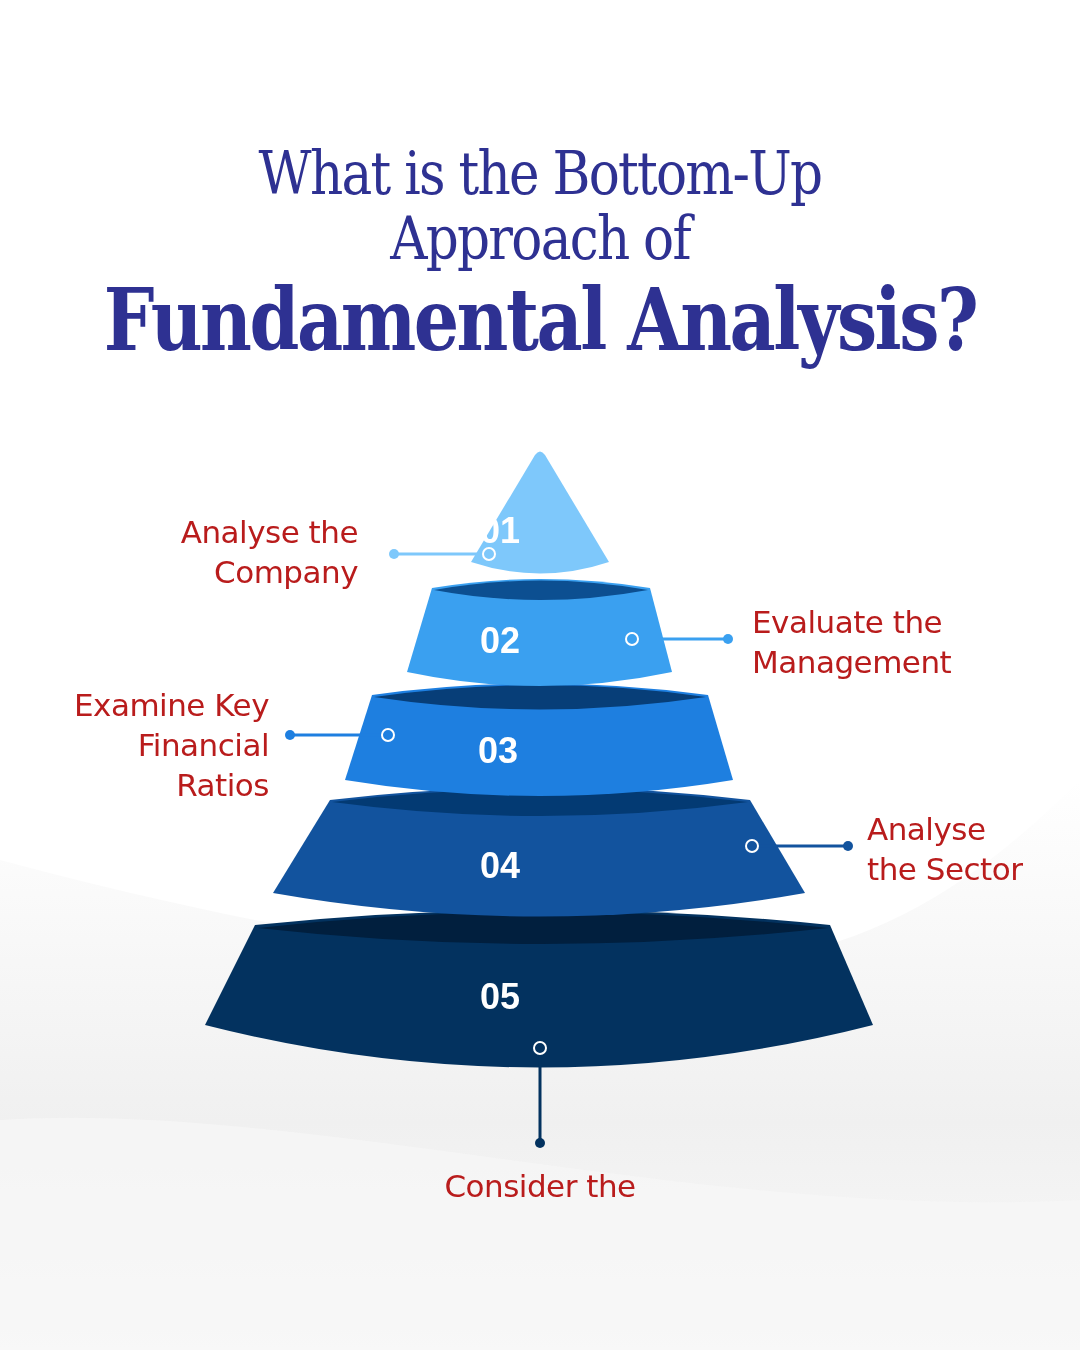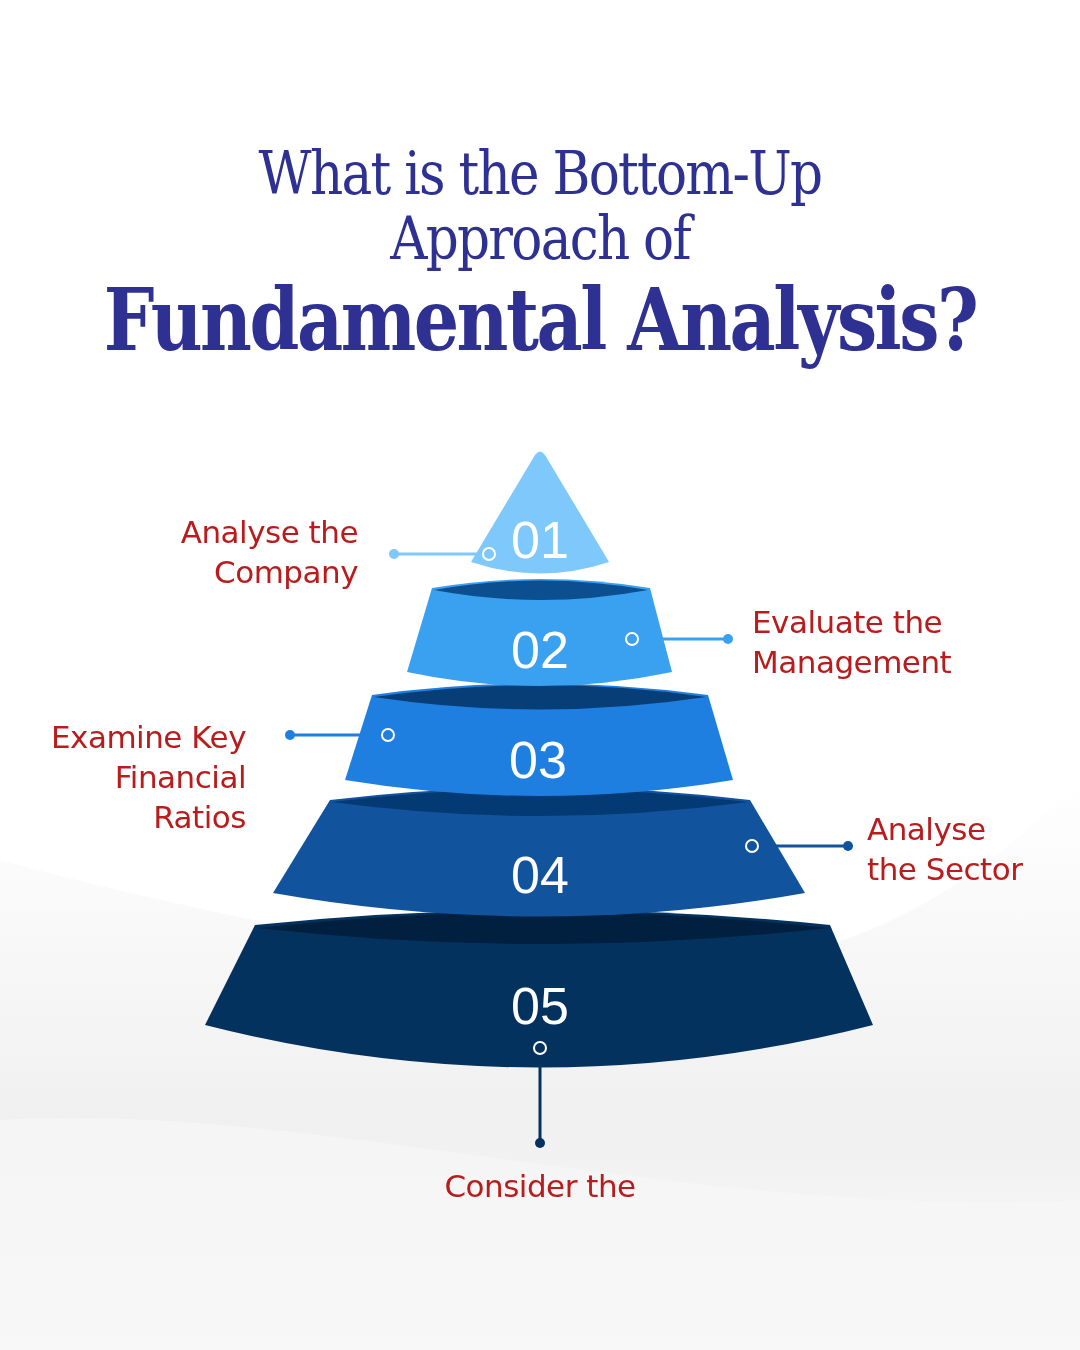--- a/index.html
+++ b/index.html
@@ -7,21 +7,21 @@
     width:1080px; height:1350px; position:relative; overflow:hidden;
     background:#ffffff;
     font-family:"Liberation Sans", sans-serif;
   }
   .bg-swoosh { position:absolute; left:0; top:0; width:1080px; height:1350px; }
   .title { position:absolute; left:0; width:1080px; text-align:center; color:#2e3192; font-family:"DejaVu Serif", serif; }
   .t1 { top:138px; font-size:60px; letter-spacing:-2px; transform:scaleX(0.86); transform-origin:center; line-height:70px; }
   .t2 { top:203px; font-size:60px; letter-spacing:-2px; transform:scaleX(0.86); transform-origin:center; line-height:70px; }
   .t3 { top:272px; font-size:86px; font-weight:bold; letter-spacing:-3px; transform:scaleX(0.83); transform-origin:center; line-height:96px; }
   .pyramid { position:absolute; left:0; top:0; width:1080px; height:1350px; }
-  .num { position:absolute; width:120px; text-align:center; color:#ffffff; font-weight:normal; font-size:52px; font-family:"Liberation Sans", sans-serif; }
+  .num { position:absolute; width:120px; text-align:left; color:#ffffff; font-weight:bold; font-size:36px; font-family:"Liberation Sans", sans-serif; }
   .label { position:absolute; color:#b91c1c; font-size:31px; line-height:40px; font-family:"DejaVu Sans", sans-serif; letter-spacing:-0.5px; }
   .label .ln { display:block; white-space:nowrap; }
   .right-align { text-align:right; }
   .center-align { text-align:center; }
 </style>
 </head>
 <body>
 
 <svg class="bg-swoosh" viewBox="0 0 1080 1350">
   <defs>
@@ -107,21 +107,21 @@
 <div class="label right-align" style="right:722px; top:512px;">
   <span class="ln">Analyse the</span>
   <span class="ln">Company</span>
 </div>
 
 <div class="label" style="left:752px; top:602px;">
   <span class="ln">Evaluate the</span>
   <span class="ln">Management</span>
 </div>
 
-<div class="label right-align" style="right:834px; top:685px;margin-top:32px;">
+<div class="label right-align" style="right:811px; top:685px;">
   <span class="ln">Examine Key</span>
   <span class="ln">Financial</span>
   <span class="ln">Ratios</span>
 </div>
 
 <div class="label" style="left:867px; top:809px;">
   <span class="ln">Analyse</span>
   <span class="ln">the Sector</span>
 </div>
 

